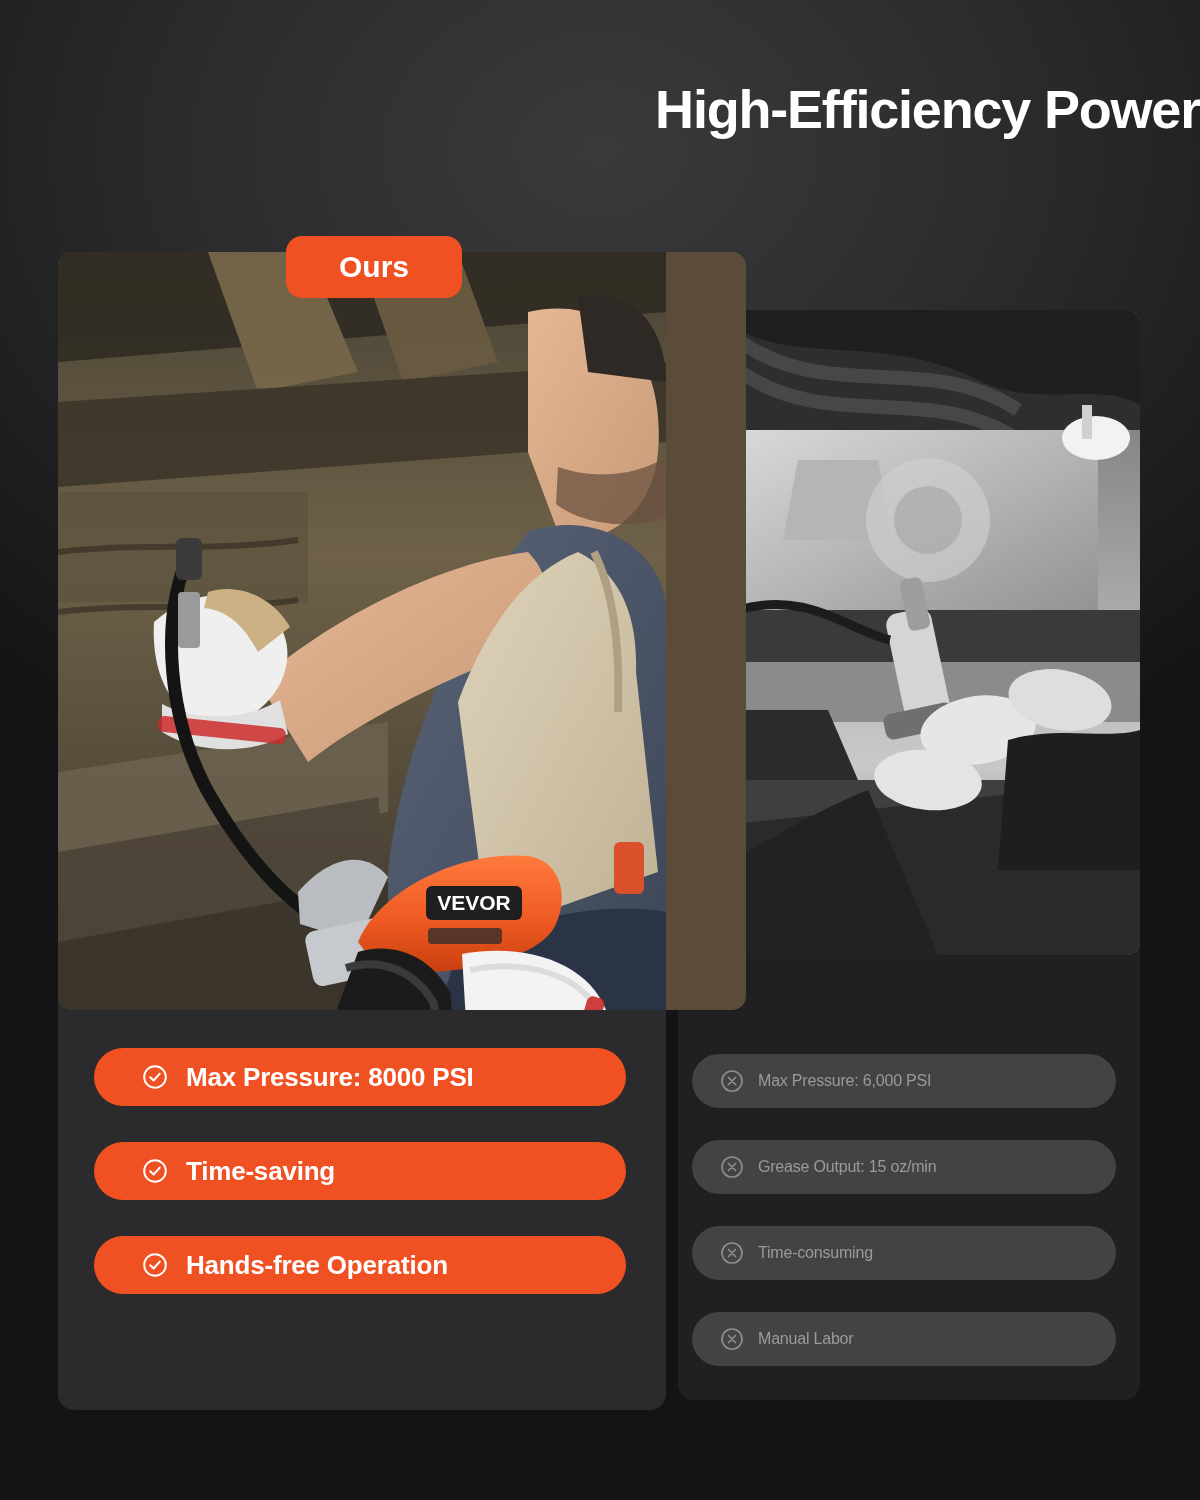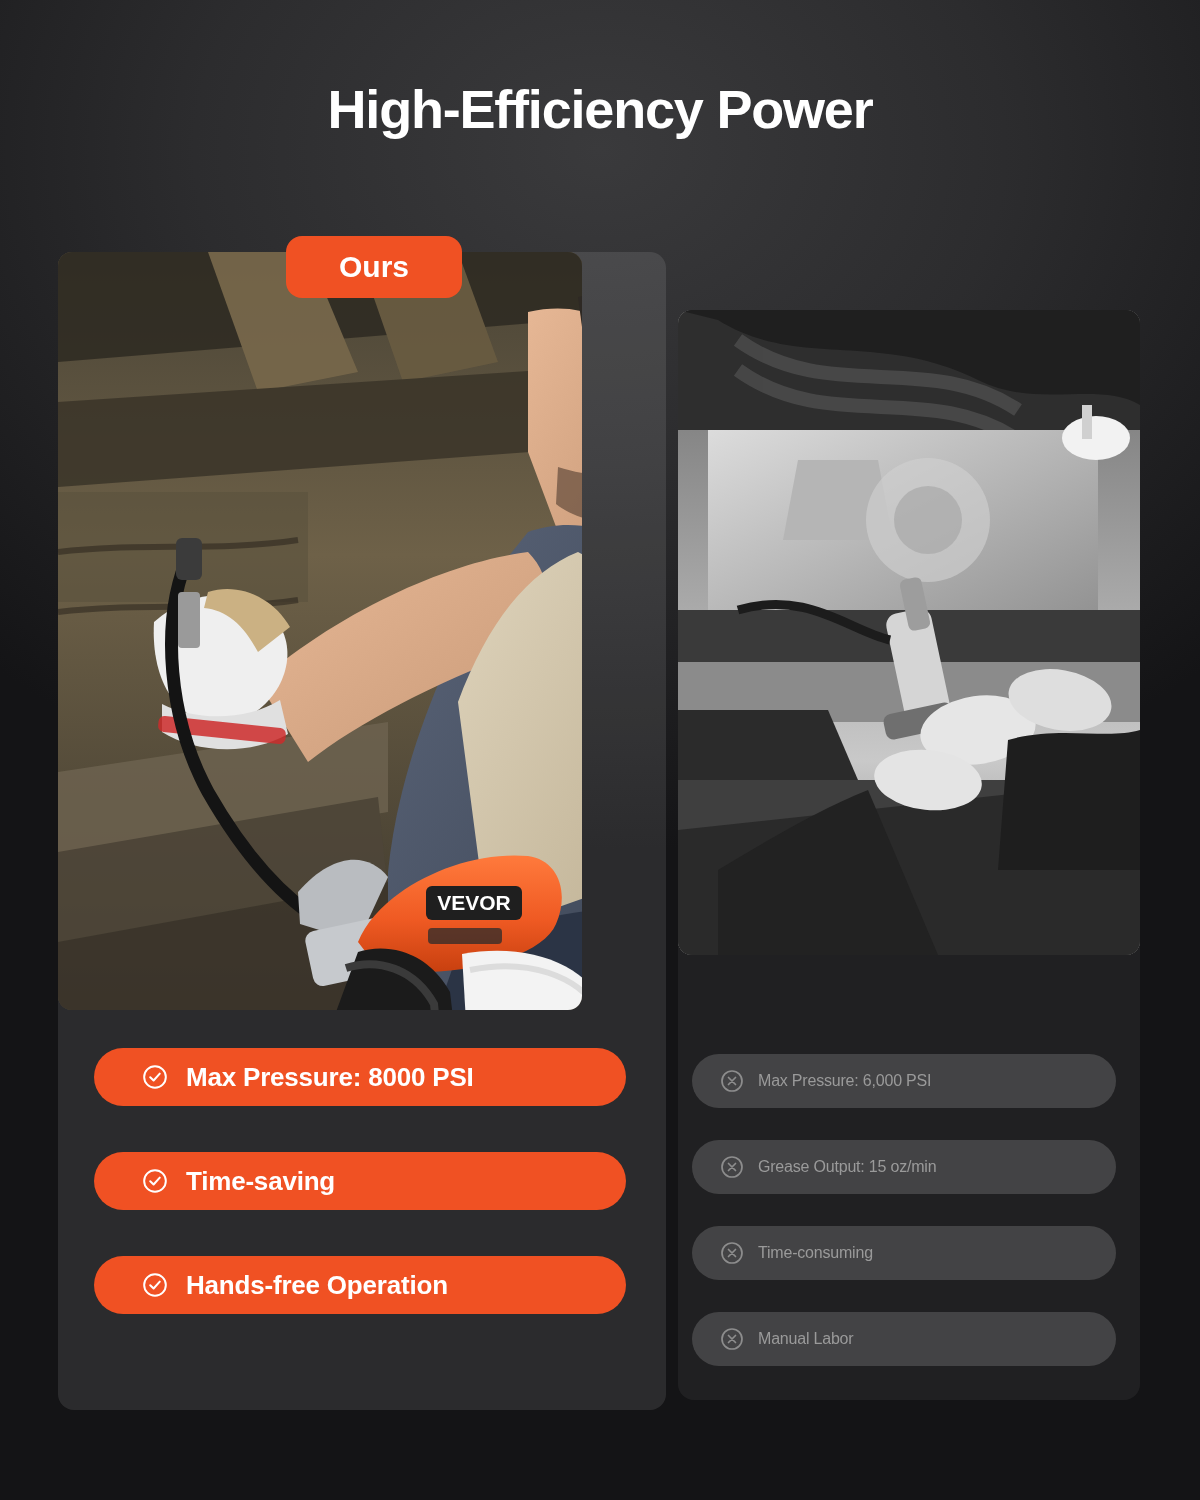--- a/index.html
+++ b/index.html
@@ -22,21 +22,21 @@
       radial-gradient(ellipse 900px 700px at 50% 10%, #3a3a3c 0%, #2c2c2e 45%, #1f1f21 75%, #141416 100%);
     overflow: hidden;
   }
 
   
   .heading {
     position: absolute;
     top: 78px;
     left: 0;
     width: 1200px;
-    text-align: center;
+    text-align: right;
     font-size: 54px;
     font-weight: 700;
     letter-spacing: -1.2px;
     color: #ffffff;
   }
 
   
   .others-card {
     position: absolute;
     left: 678px;
@@ -82,21 +82,21 @@
     top: 252px;
     width: 608px;
     height: 1158px;
     background: rgba(255,255,255,0.10);
     border-radius: 16px;
   }
   .ours-photo {
     position: absolute;
     left: 58px;
     top: 252px;
-    width: 524px;
+    width: 688px;
     height: 758px;
     border-radius: 14px;
     overflow: hidden;
     background: #5a4c38;
     text-align: center;
   }
   .ours-photo svg { display: block; }
 
   .badge-ours {
     position: absolute;
@@ -122,21 +122,21 @@
     top: 1048px;
     width: 532px;
   }
   .pill-ours {
     height: 58px;
     background: #f05123;
     border-radius: 30px;
     display: flex;
     align-items: center;
     padding-left: 48px;
-    margin-bottom: 46px;
+    margin-bottom: 36px;
     color: #ffffff;
     font-size: 26px;
     font-weight: 600;
     box-sizing: border-box;
   }
   .pill-ours .txt { margin-left: 18px; letter-spacing: -0.2px; }
 
   .others-features {
     position: absolute;
     left: 692px;

